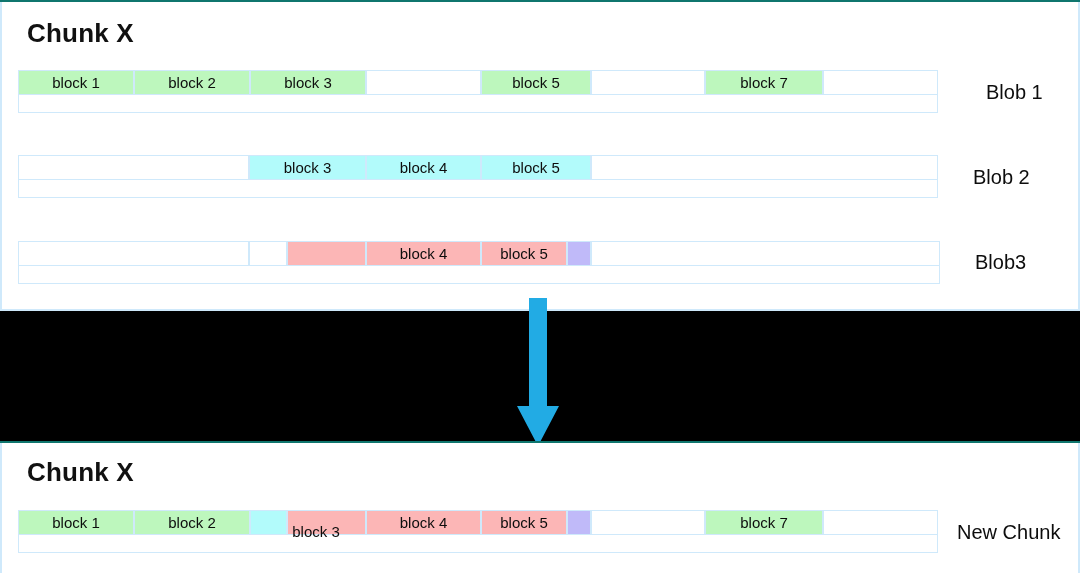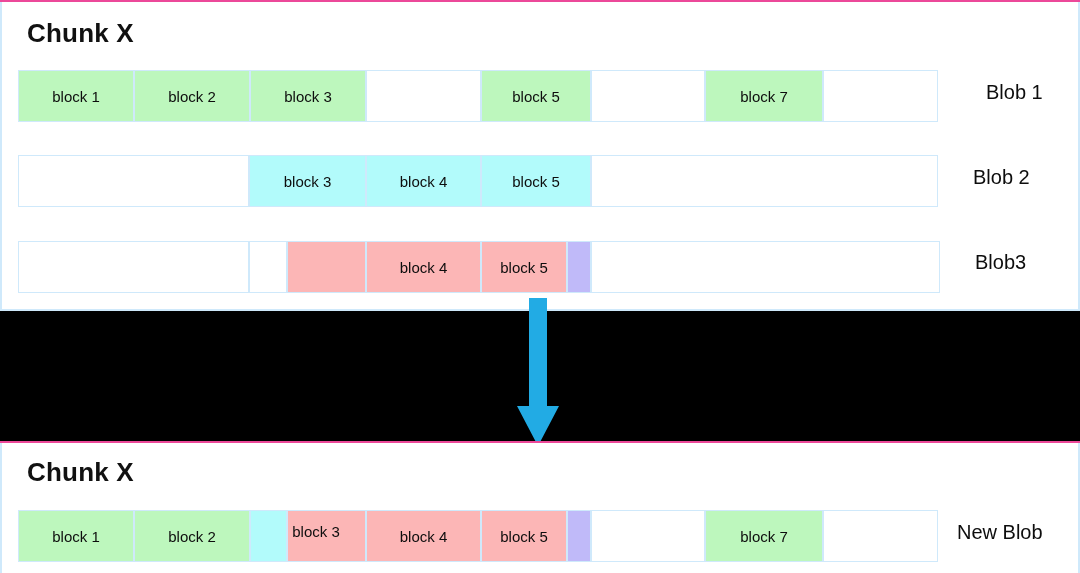--- a/index.html
+++ b/index.html
@@ -21,21 +21,21 @@
     height: 573px;
     background: #ffffff;
   }
 
   
   .panel {
     position: absolute;
     left: 0;
     width: 1080px;
     background: #ffffff;
-    border-top: 2px solid #ec4899;
+    border-top: 2px solid #0f766e;
     border-bottom: 2px solid #cfe9fb;
     box-sizing: border-box;
   }
   .panel .edge-l,
   .panel .edge-r {
     position: absolute;
     top: 0;
     bottom: 0;
     width: 2px;
     background: #cfe9fb;
@@ -76,21 +76,21 @@
     left: 0;
     top: 0;
     height: 43px;
     box-sizing: border-box;
     border: 1px solid #cfe9fb;
     background: #ffffff;
   }
   .seg {
     position: absolute;
     top: 0;
-    height: 52px;
+    height: 25px;
     box-sizing: border-box;
     border: 1px solid #cfe9fb;
     display: flex;
     align-items: center;
     justify-content: center;
     font-size: 15px;
     color: #0d0d0d;
     white-space: nowrap;
   }
   .seg.white  { background: #ffffff; }
@@ -207,16 +207,16 @@
       <div class="seg pink" style="left:269px; width:79px;"></div>
       <div class="seg pink" style="left:348px; width:115px;">block 4</div>
       <div class="seg pink" style="left:463px; width:86px;">block 5</div>
       <div class="seg purple" style="left:549px; width:24px;"></div>
       <div class="seg white" style="left:573px; width:114px;"></div>
       <div class="seg green" style="left:687px; width:118px;">block 7</div>
       <div class="seg white" style="left:805px; width:115px;"></div>
 
       <div class="seg-label-float" style="left:243px; width:110px;">block 3</div>
     </div>
-    <div class="blob-name" style="left:957px; top:78px;">New Blob</div>
+    <div class="blob-name" style="left:957px; top:78px;">New Chunk</div>
   </div>
 
 </div>
 
 </body></html>

